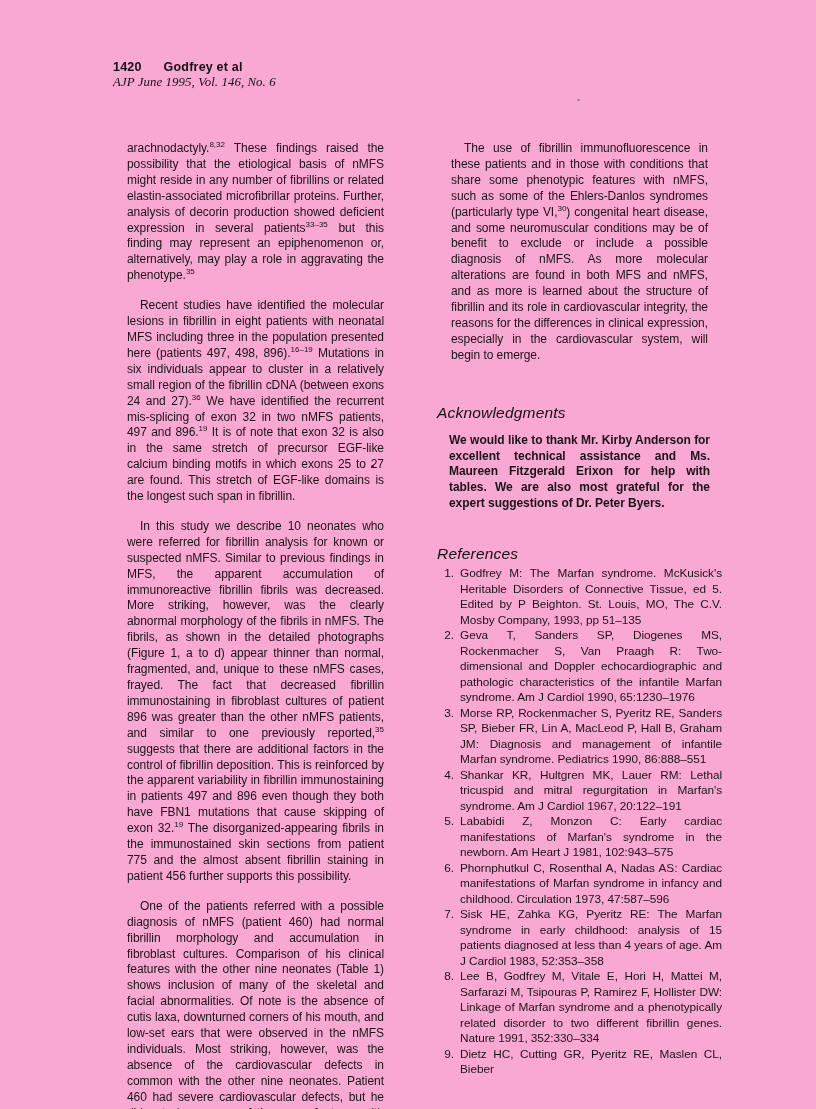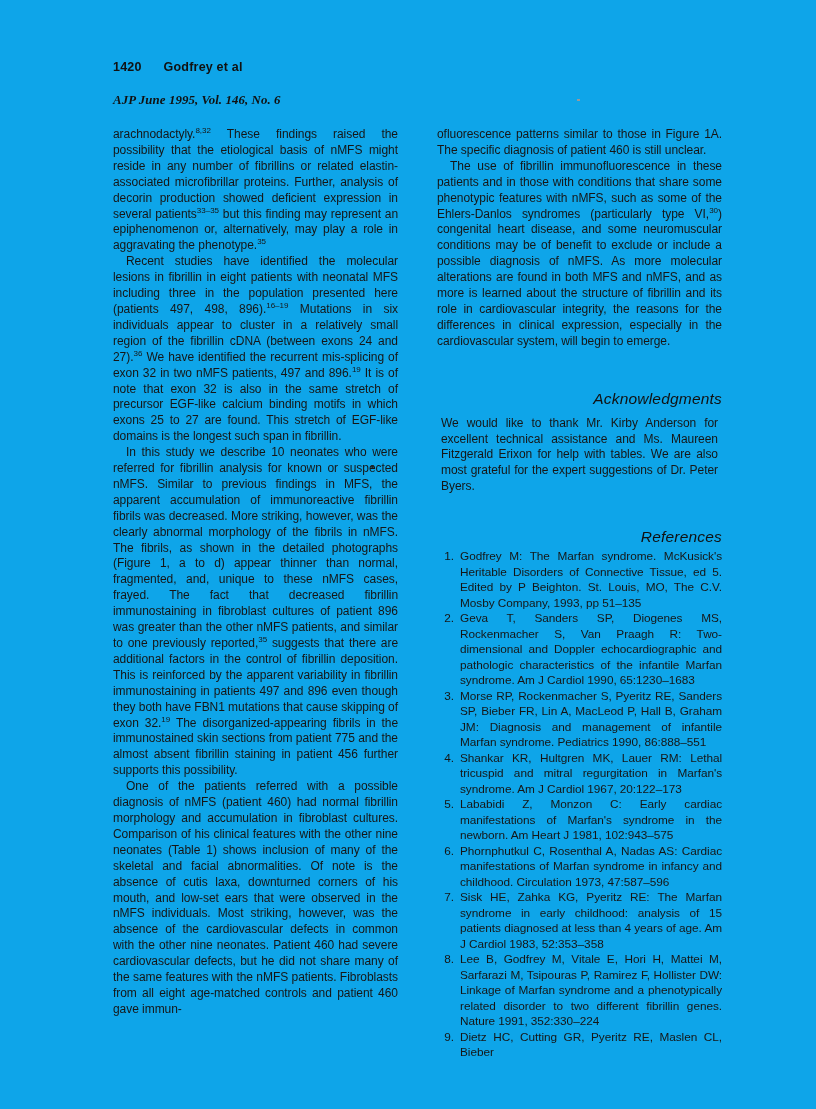--- a/index.html
+++ b/index.html
@@ -4,80 +4,80 @@
 <style>
   html, body {
     margin: 0;
     padding: 0;
     background: #ffffff;
   }
   #page {
     position: relative;
     width: 816px;
     height: 1109px;
-    background: #0ea5e9;
+    background: #f9a8d4;
     overflow: hidden;
     color: #1c1c1c;
   }
   
   #running-head {
     position: absolute;
     left: 113px;
     top: 60px;
     font-family: "Liberation Sans", sans-serif;
     font-size: 12.5px;
     line-height: 15px;
     color: #111;
   }
   #running-head .head-line1 { font-weight: bold; letter-spacing: 0.2px; }
   #running-head .head-page-number { margin-right: 22px; }
   #running-head .head-journal {
     font-family: "Liberation Serif", serif;
     font-style: italic;
-    font-weight: bold;
+    font-weight: normal;
     font-size: 12.8px;
-    margin-top: 18px;
+    margin-top: 0;
     letter-spacing: 0.1px;
     text-align: right;
   }
   
   .column {
     position: absolute;
     top: 127px;
     width: 285px;
     font-family: "Liberation Sans", sans-serif;
     font-size: 12px;
     line-height: 15.9px;
     letter-spacing: -0.05px;
     text-align: justify;
     color: #161616;
   }
   #left-column { left: 113px; }
   #right-column { left: 437px; }
-  .para { margin: 0; }
+  .para { margin: 14px; }
   .para.indent { text-indent: 13px; }
   sup {
     font-size: 8px;
     line-height: 0;
     vertical-align: super;
     letter-spacing: 0;
   }
   .section-heading {
     font-family: "Liberation Sans", sans-serif;
     font-style: italic;
     font-weight: normal;
     font-size: 15.5px;
     letter-spacing: 0.2px;
     margin: 0;
-    text-align: right;
+    text-align: left;
     color: #111;
   }
   #acknowledgments-heading { margin-top: 41px; margin-bottom: 9px; }
   #references-heading { margin-top: 34px; margin-bottom: 4px; }
-  #acknowledgments-body { margin: 4px; }
+  #acknowledgments-body { margin: 12px; font-weight: bold; }
   
   #references-list {
     margin: 0;
     padding: 0;
     list-style: none;
     font-size: 11.8px;
     line-height: 15.5px;
   }
   #references-list li {
     display: flex;
@@ -116,59 +116,58 @@
   </div>
 
   <div id="left-column" class="column">
     <p class="para"><span>arachnodactyly.</span><sup>8,32</sup><span> These findings raised the possibility that the etiological basis of nMFS might reside in any number of fibrillins or related elastin-associated microfibrillar proteins. Further, analysis of decorin production showed deficient expression in several patients</span><sup>33–35</sup><span> but this finding may represent an epiphenomenon or, alternatively, may play a role in aggravating the phenotype.</span><sup>35</sup></p>
     <p class="para indent"><span>Recent studies have identified the molecular lesions in fibrillin in eight patients with neonatal MFS including three in the population presented here (patients 497, 498, 896).</span><sup>16–19</sup><span> Mutations in six individuals appear to cluster in a relatively small region of the fibrillin cDNA (between exons 24 and 27).</span><sup>36</sup><span> We have identified the recurrent mis-splicing of exon 32 in two nMFS patients, 497 and 896.</span><sup>19</sup><span> It is of note that exon 32 is also in the same stretch of precursor EGF-like calcium binding motifs in which exons 25 to 27 are found. This stretch of EGF-like domains is the longest such span in fibrillin.</span></p>
     <p class="para indent"><span>In this study we describe 10 neonates who were referred for fibrillin analysis for known or suspected nMFS. Similar to previous findings in MFS, the apparent accumulation of immunoreactive fibrillin fibrils was decreased. More striking, however, was the clearly abnormal morphology of the fibrils in nMFS. The fibrils, as shown in the detailed photographs (Figure 1, a to d) appear thinner than normal, fragmented, and, unique to these nMFS cases, frayed. The fact that decreased fibrillin immunostaining in fibroblast cultures of patient 896 was greater than the other nMFS patients, and similar to one previously reported,</span><sup>35</sup><span> suggests that there are additional factors in the control of fibrillin deposition. This is reinforced by the apparent variability in fibrillin immunostaining in patients 497 and 896 even though they both have FBN1 mutations that cause skipping of exon 32.</span><sup>19</sup><span> The disorganized-appearing fibrils in the immunostained skin sections from patient 775 and the almost absent fibrillin staining in patient 456 further supports this possibility.</span></p>
     <p class="para indent"><span>One of the patients referred with a possible diagnosis of nMFS (patient 460) had normal fibrillin morphology and accumulation in fibroblast cultures. Comparison of his clinical features with the other nine neonates (Table 1) shows inclusion of many of the skeletal and facial abnormalities. Of note is the absence of cutis laxa, downturned corners of his mouth, and low-set ears that were observed in the nMFS individuals. Most striking, however, was the absence of the cardiovascular defects in common with the other nine neonates. Patient 460 had severe cardiovascular defects, but he did not share many of the same features with the nMFS patients. Fibroblasts from all eight age-matched controls and patient 460 gave immun-</span></p>
   </div>
 
   <div id="right-column" class="column">
-    <p class="para"><span>ofluorescence patterns similar to those in Figure 1A. The specific diagnosis of patient 460 is still unclear.</span></p>
     <p class="para indent"><span>The use of fibrillin immunofluorescence in these patients and in those with conditions that share some phenotypic features with nMFS, such as some of the Ehlers-Danlos syndromes (particularly type VI,</span><sup>30</sup><span>) congenital heart disease, and some neuromuscular conditions may be of benefit to exclude or include a possible diagnosis of nMFS. As more molecular alterations are found in both MFS and nMFS, and as more is learned about the structure of fibrillin and its role in cardiovascular integrity, the reasons for the differences in clinical expression, especially in the cardiovascular system, will begin to emerge.</span></p>
 
     <h2 id="acknowledgments-heading" class="section-heading">Acknowledgments</h2>
     <p id="acknowledgments-body" class="para">We would like to thank Mr. Kirby Anderson for excellent technical assistance and Ms. Maureen Fitzgerald Erixon for help with tables. We are also most grateful for the expert suggestions of Dr. Peter Byers.</p>
 
     <h2 id="references-heading" class="section-heading">References</h2>
     <ol id="references-list">
         <li>
           <span class="ref-num">1.</span>
           <span class="ref-text">Godfrey M: The Marfan syndrome. McKusick's Heritable Disorders of Connective Tissue, ed 5. Edited by P Beighton. St. Louis, MO, The C.V. Mosby Company, 1993, pp 51–135</span>
         </li>
         <li>
           <span class="ref-num">2.</span>
-          <span class="ref-text">Geva T, Sanders SP, Diogenes MS, Rockenmacher S, Van Praagh R: Two-dimensional and Doppler echocardiographic and pathologic characteristics of the infantile Marfan syndrome. Am J Cardiol 1990, 65:1230–1683</span>
+          <span class="ref-text">Geva T, Sanders SP, Diogenes MS, Rockenmacher S, Van Praagh R: Two-dimensional and Doppler echocardiographic and pathologic characteristics of the infantile Marfan syndrome. Am J Cardiol 1990, 65:1230–1976</span>
         </li>
         <li>
           <span class="ref-num">3.</span>
           <span class="ref-text">Morse RP, Rockenmacher S, Pyeritz RE, Sanders SP, Bieber FR, Lin A, MacLeod P, Hall B, Graham JM: Diagnosis and management of infantile Marfan syndrome. Pediatrics 1990, 86:888–551</span>
         </li>
         <li>
           <span class="ref-num">4.</span>
-          <span class="ref-text">Shankar KR, Hultgren MK, Lauer RM: Lethal tricuspid and mitral regurgitation in Marfan's syndrome. Am J Cardiol 1967, 20:122–173</span>
+          <span class="ref-text">Shankar KR, Hultgren MK, Lauer RM: Lethal tricuspid and mitral regurgitation in Marfan's syndrome. Am J Cardiol 1967, 20:122–191</span>
         </li>
         <li>
           <span class="ref-num">5.</span>
           <span class="ref-text">Lababidi Z, Monzon C: Early cardiac manifestations of Marfan's syndrome in the newborn. Am Heart J 1981, 102:943–575</span>
         </li>
         <li>
           <span class="ref-num">6.</span>
           <span class="ref-text">Phornphutkul C, Rosenthal A, Nadas AS: Cardiac manifestations of Marfan syndrome in infancy and childhood. Circulation 1973, 47:587–596</span>
         </li>
         <li>
           <span class="ref-num">7.</span>
           <span class="ref-text">Sisk HE, Zahka KG, Pyeritz RE: The Marfan syndrome in early childhood: analysis of 15 patients diagnosed at less than 4 years of age. Am J Cardiol 1983, 52:353–358</span>
         </li>
         <li>
           <span class="ref-num">8.</span>
-          <span class="ref-text">Lee B, Godfrey M, Vitale E, Hori H, Mattei M, Sarfarazi M, Tsipouras P, Ramirez F, Hollister DW: Linkage of Marfan syndrome and a phenotypically related disorder to two different fibrillin genes. Nature 1991, 352:330–224</span>
+          <span class="ref-text">Lee B, Godfrey M, Vitale E, Hori H, Mattei M, Sarfarazi M, Tsipouras P, Ramirez F, Hollister DW: Linkage of Marfan syndrome and a phenotypically related disorder to two different fibrillin genes. Nature 1991, 352:330–334</span>
         </li>
         <li>
           <span class="ref-num">9.</span>
           <span class="ref-text">Dietz HC, Cutting GR, Pyeritz RE, Maslen CL, Bieber</span>
         </li>
       </ol>
   </div>
 
   <div id="stray-period-artifact" class="artifact-dot"></div>
   <div id="top-speck-artifact" class="artifact-dot"></div>

